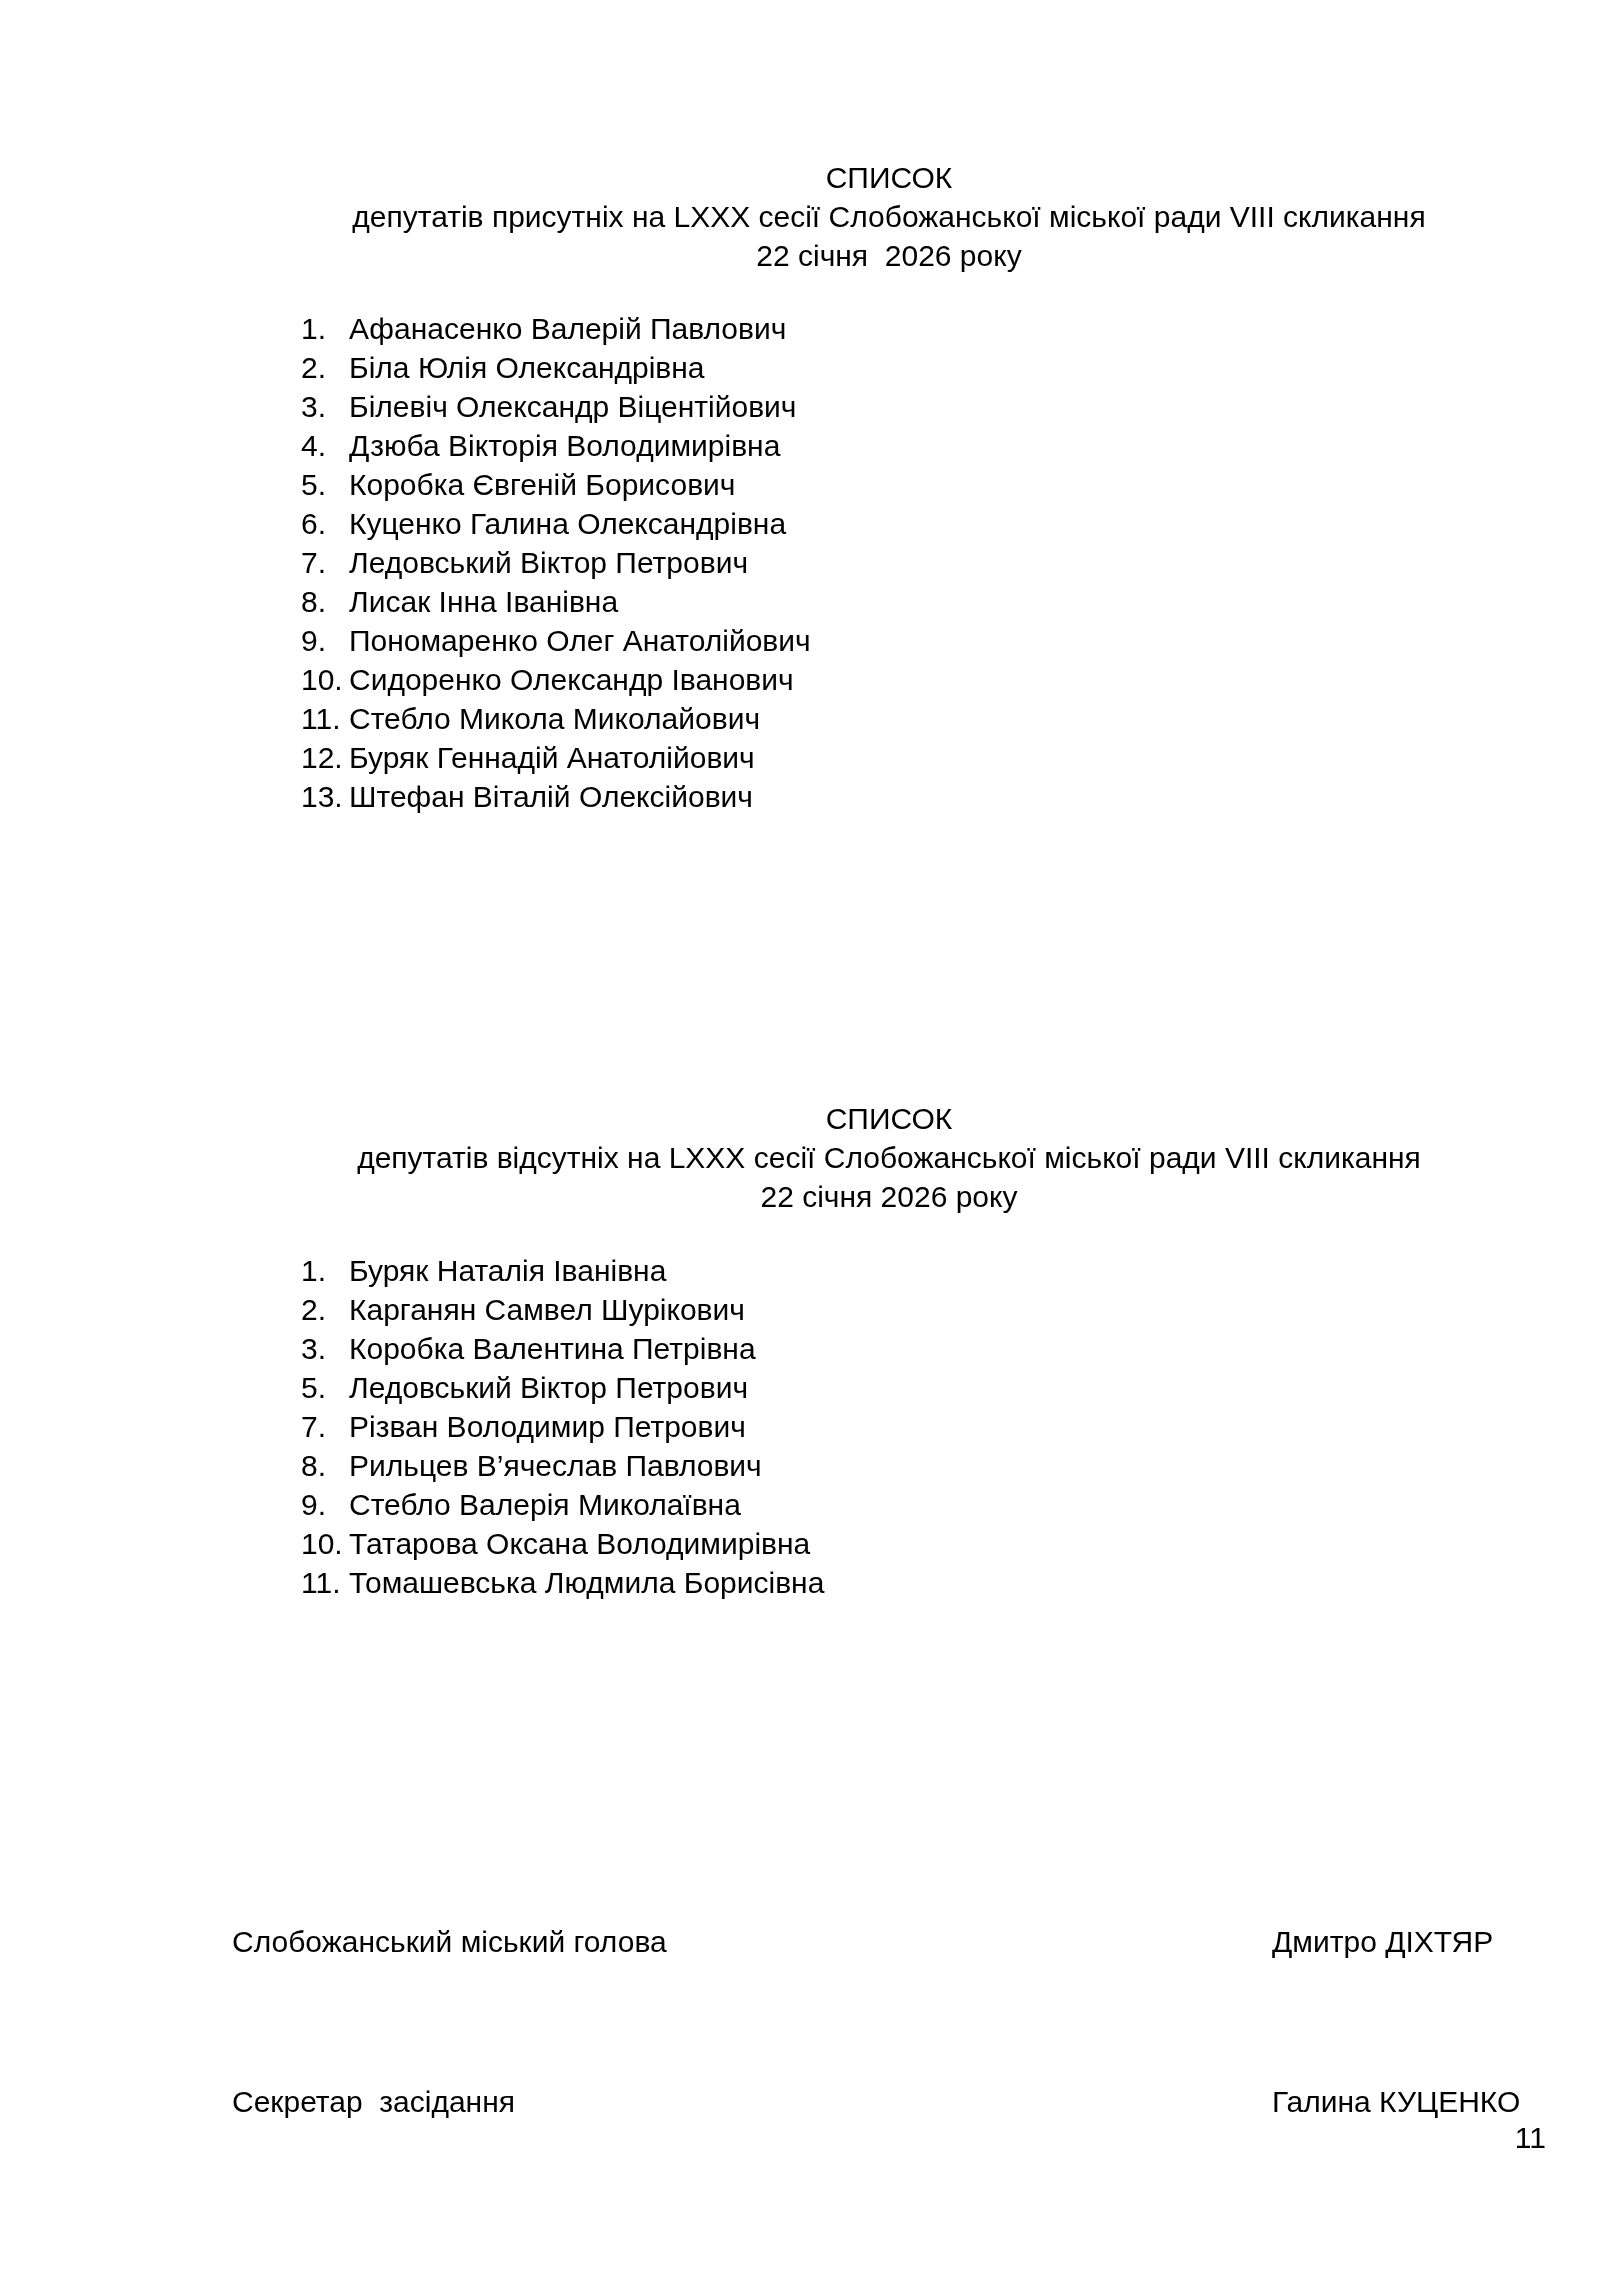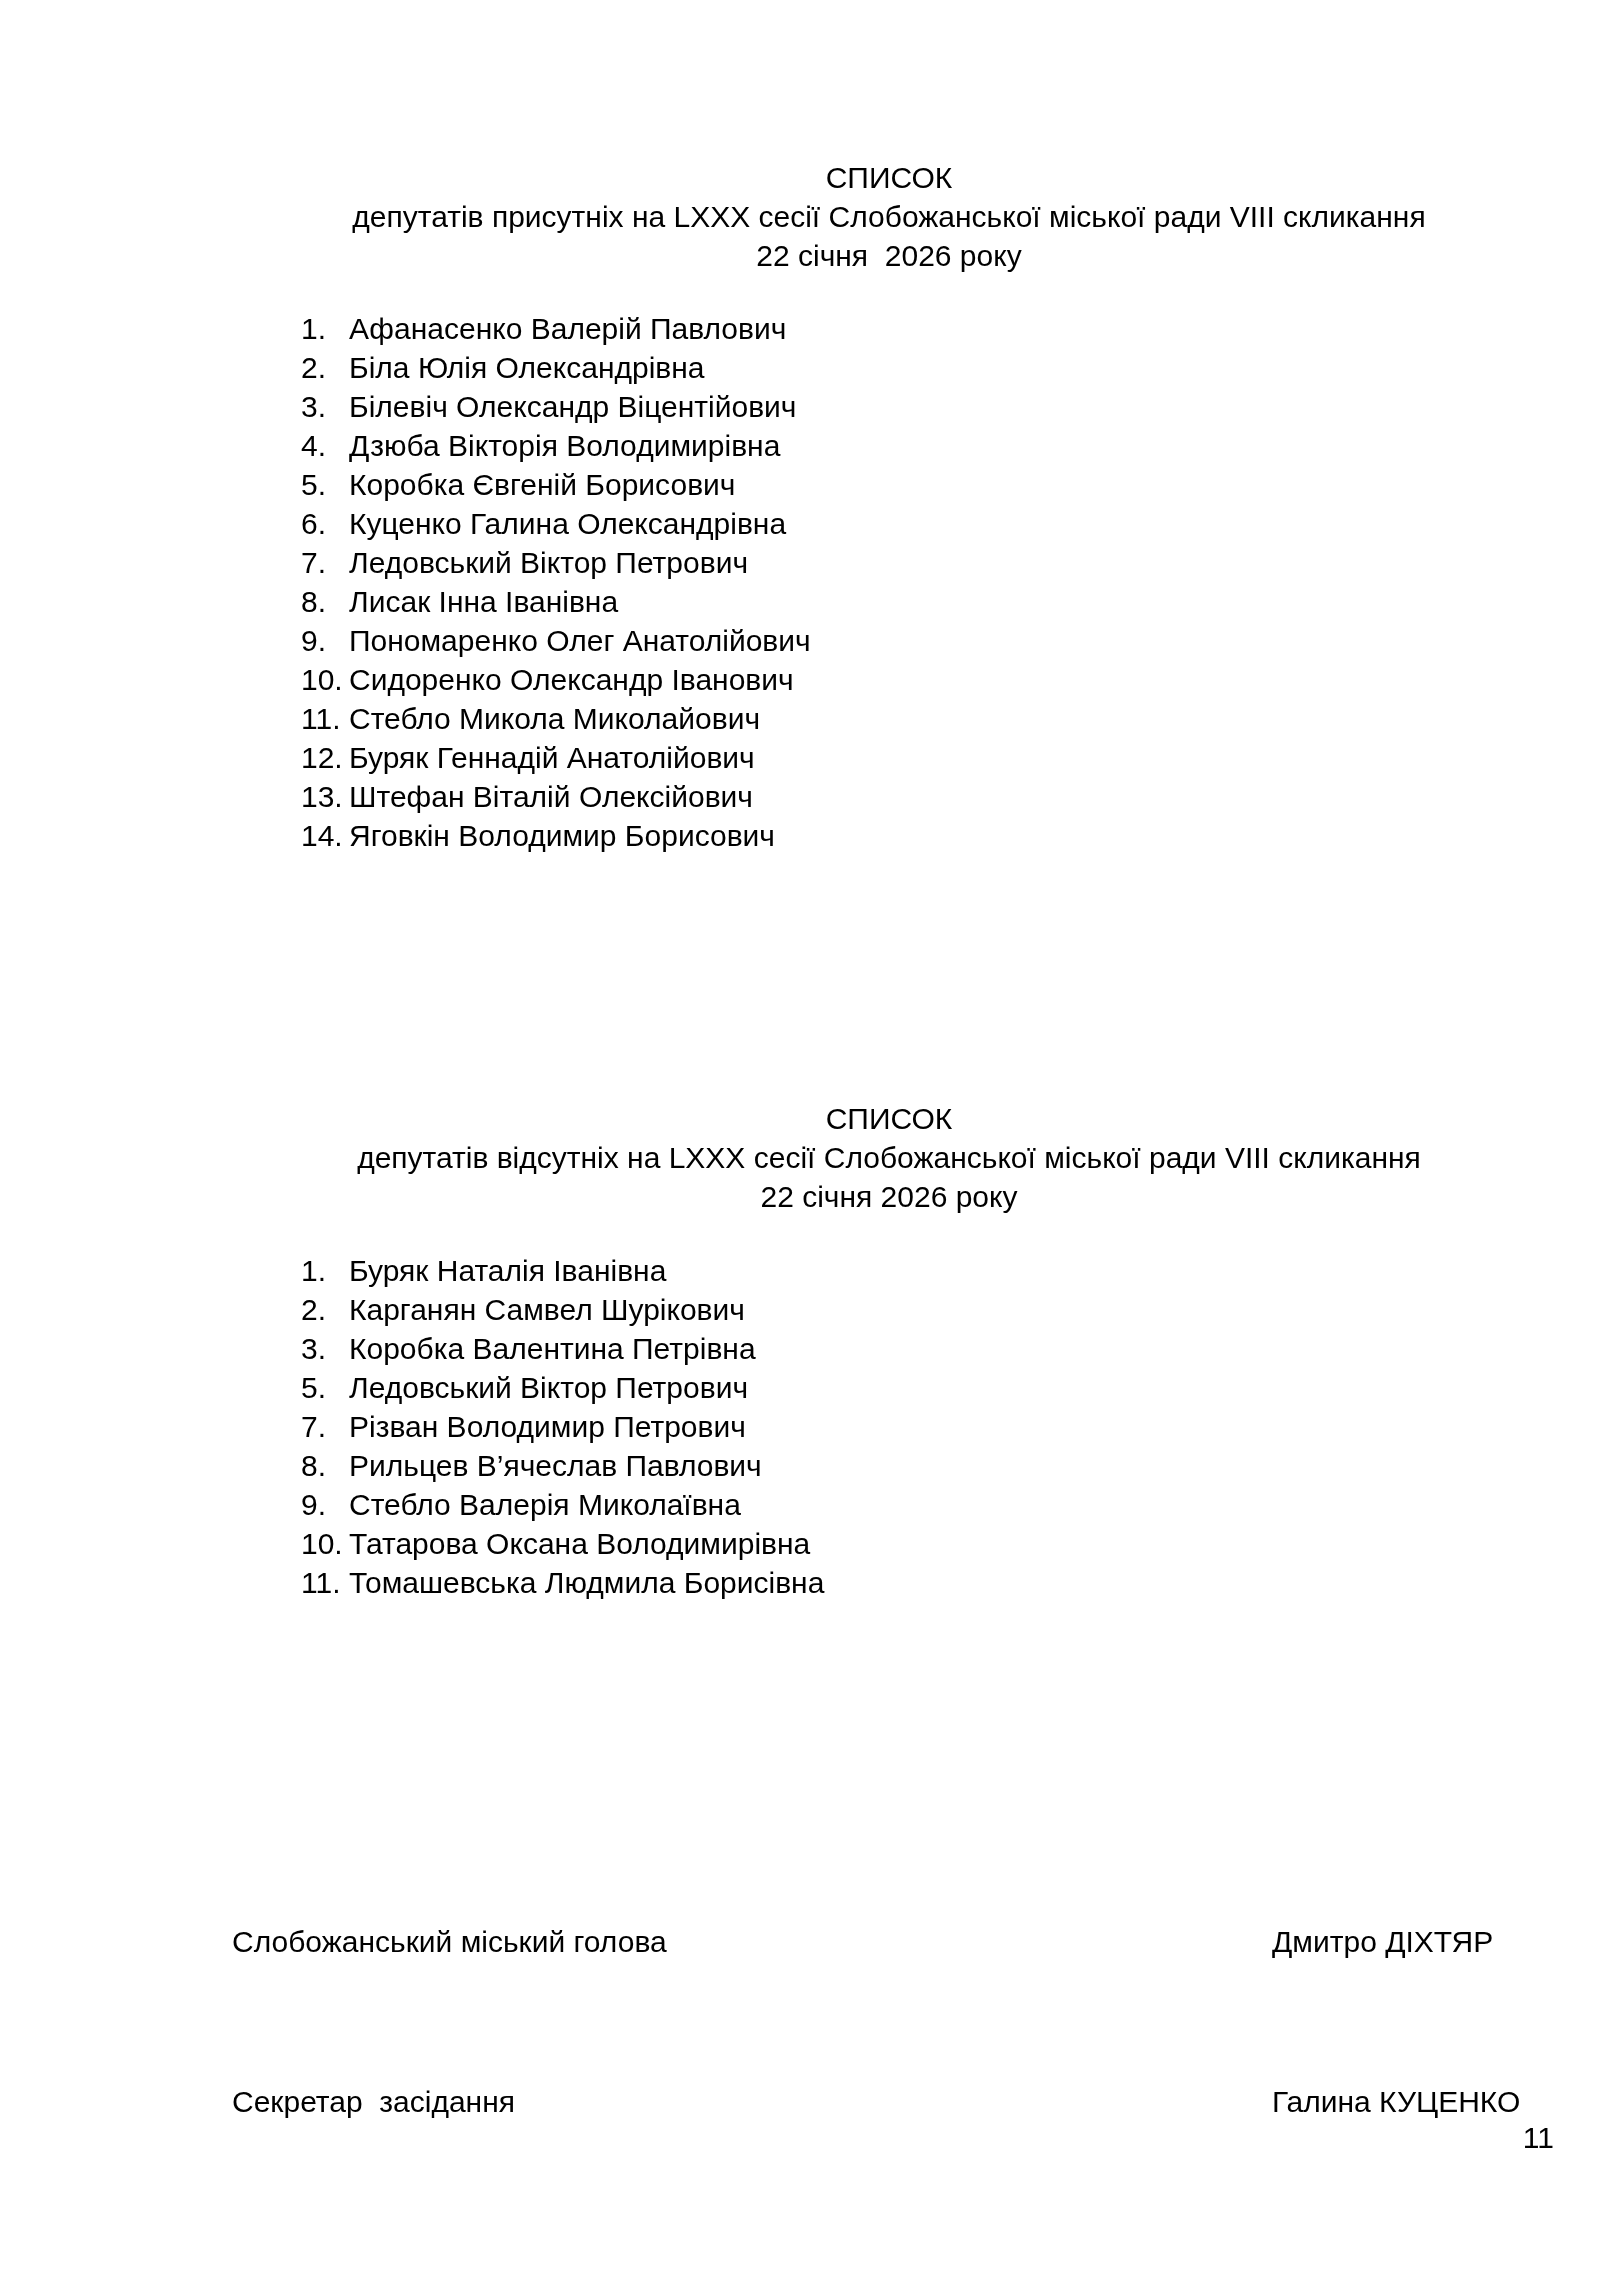--- a/index.html
+++ b/index.html
@@ -60,21 +60,21 @@
     line-height: 39px;
   }
   .sig-row .sig-name {
     position: absolute;
     left: 1040px;
     top: 0;
     text-align: right;
   }
   .page-number {
     position: absolute;
-    left: 240px;
+    left: 232px;
     width: 1314px;
     text-align: right;
   }
   
   #present-title-block { top: 158px; }
   #present-list        { top: 309px; }
   #absent-title-block  { top: 1099px; }
   #absent-list         { top: 1251px; }
   #sig-row-mayor       { top: 1922px; }
   #sig-row-secretary   { top: 2082px; }
@@ -98,21 +98,20 @@
         <div class="list-item"><span class="num">4.</span><span class="name">Дзюба Вікторія Володимирівна</span></div>
         <div class="list-item"><span class="num">5.</span><span class="name">Коробка Євгеній Борисович</span></div>
         <div class="list-item"><span class="num">6.</span><span class="name">Куценко Галина Олександрівна</span></div>
         <div class="list-item"><span class="num">7.</span><span class="name">Ледовський Віктор Петрович</span></div>
         <div class="list-item"><span class="num">8.</span><span class="name">Лисак Інна Іванівна</span></div>
         <div class="list-item"><span class="num">9.</span><span class="name">Пономаренко Олег Анатолійович</span></div>
         <div class="list-item"><span class="num">10.</span><span class="name">Сидоренко Олександр Іванович</span></div>
         <div class="list-item"><span class="num">11.</span><span class="name">Стебло Микола Миколайович</span></div>
         <div class="list-item"><span class="num">12.</span><span class="name">Буряк Геннадій Анатолійович</span></div>
         <div class="list-item"><span class="num">13.</span><span class="name">Штефан Віталій Олексійович</span></div>
-        <div class="list-item"><span class="num">14.</span><span class="name">Яговкін Володимир Борисович</span></div>
       </div>
   </section>
 
   <section>
     <div class="title-block" id="absent-title-block">
       <span class="doc-title t">СПИСОК</span>
       <span class="doc-subtitle t">депутатів відсутніх на LXXX сесії Слобожанської міської ради VIII скликання</span>
       <span class="doc-date t">22 січня 2026 року</span>
     </div>
     <div class="deputy-list" id="absent-list">

